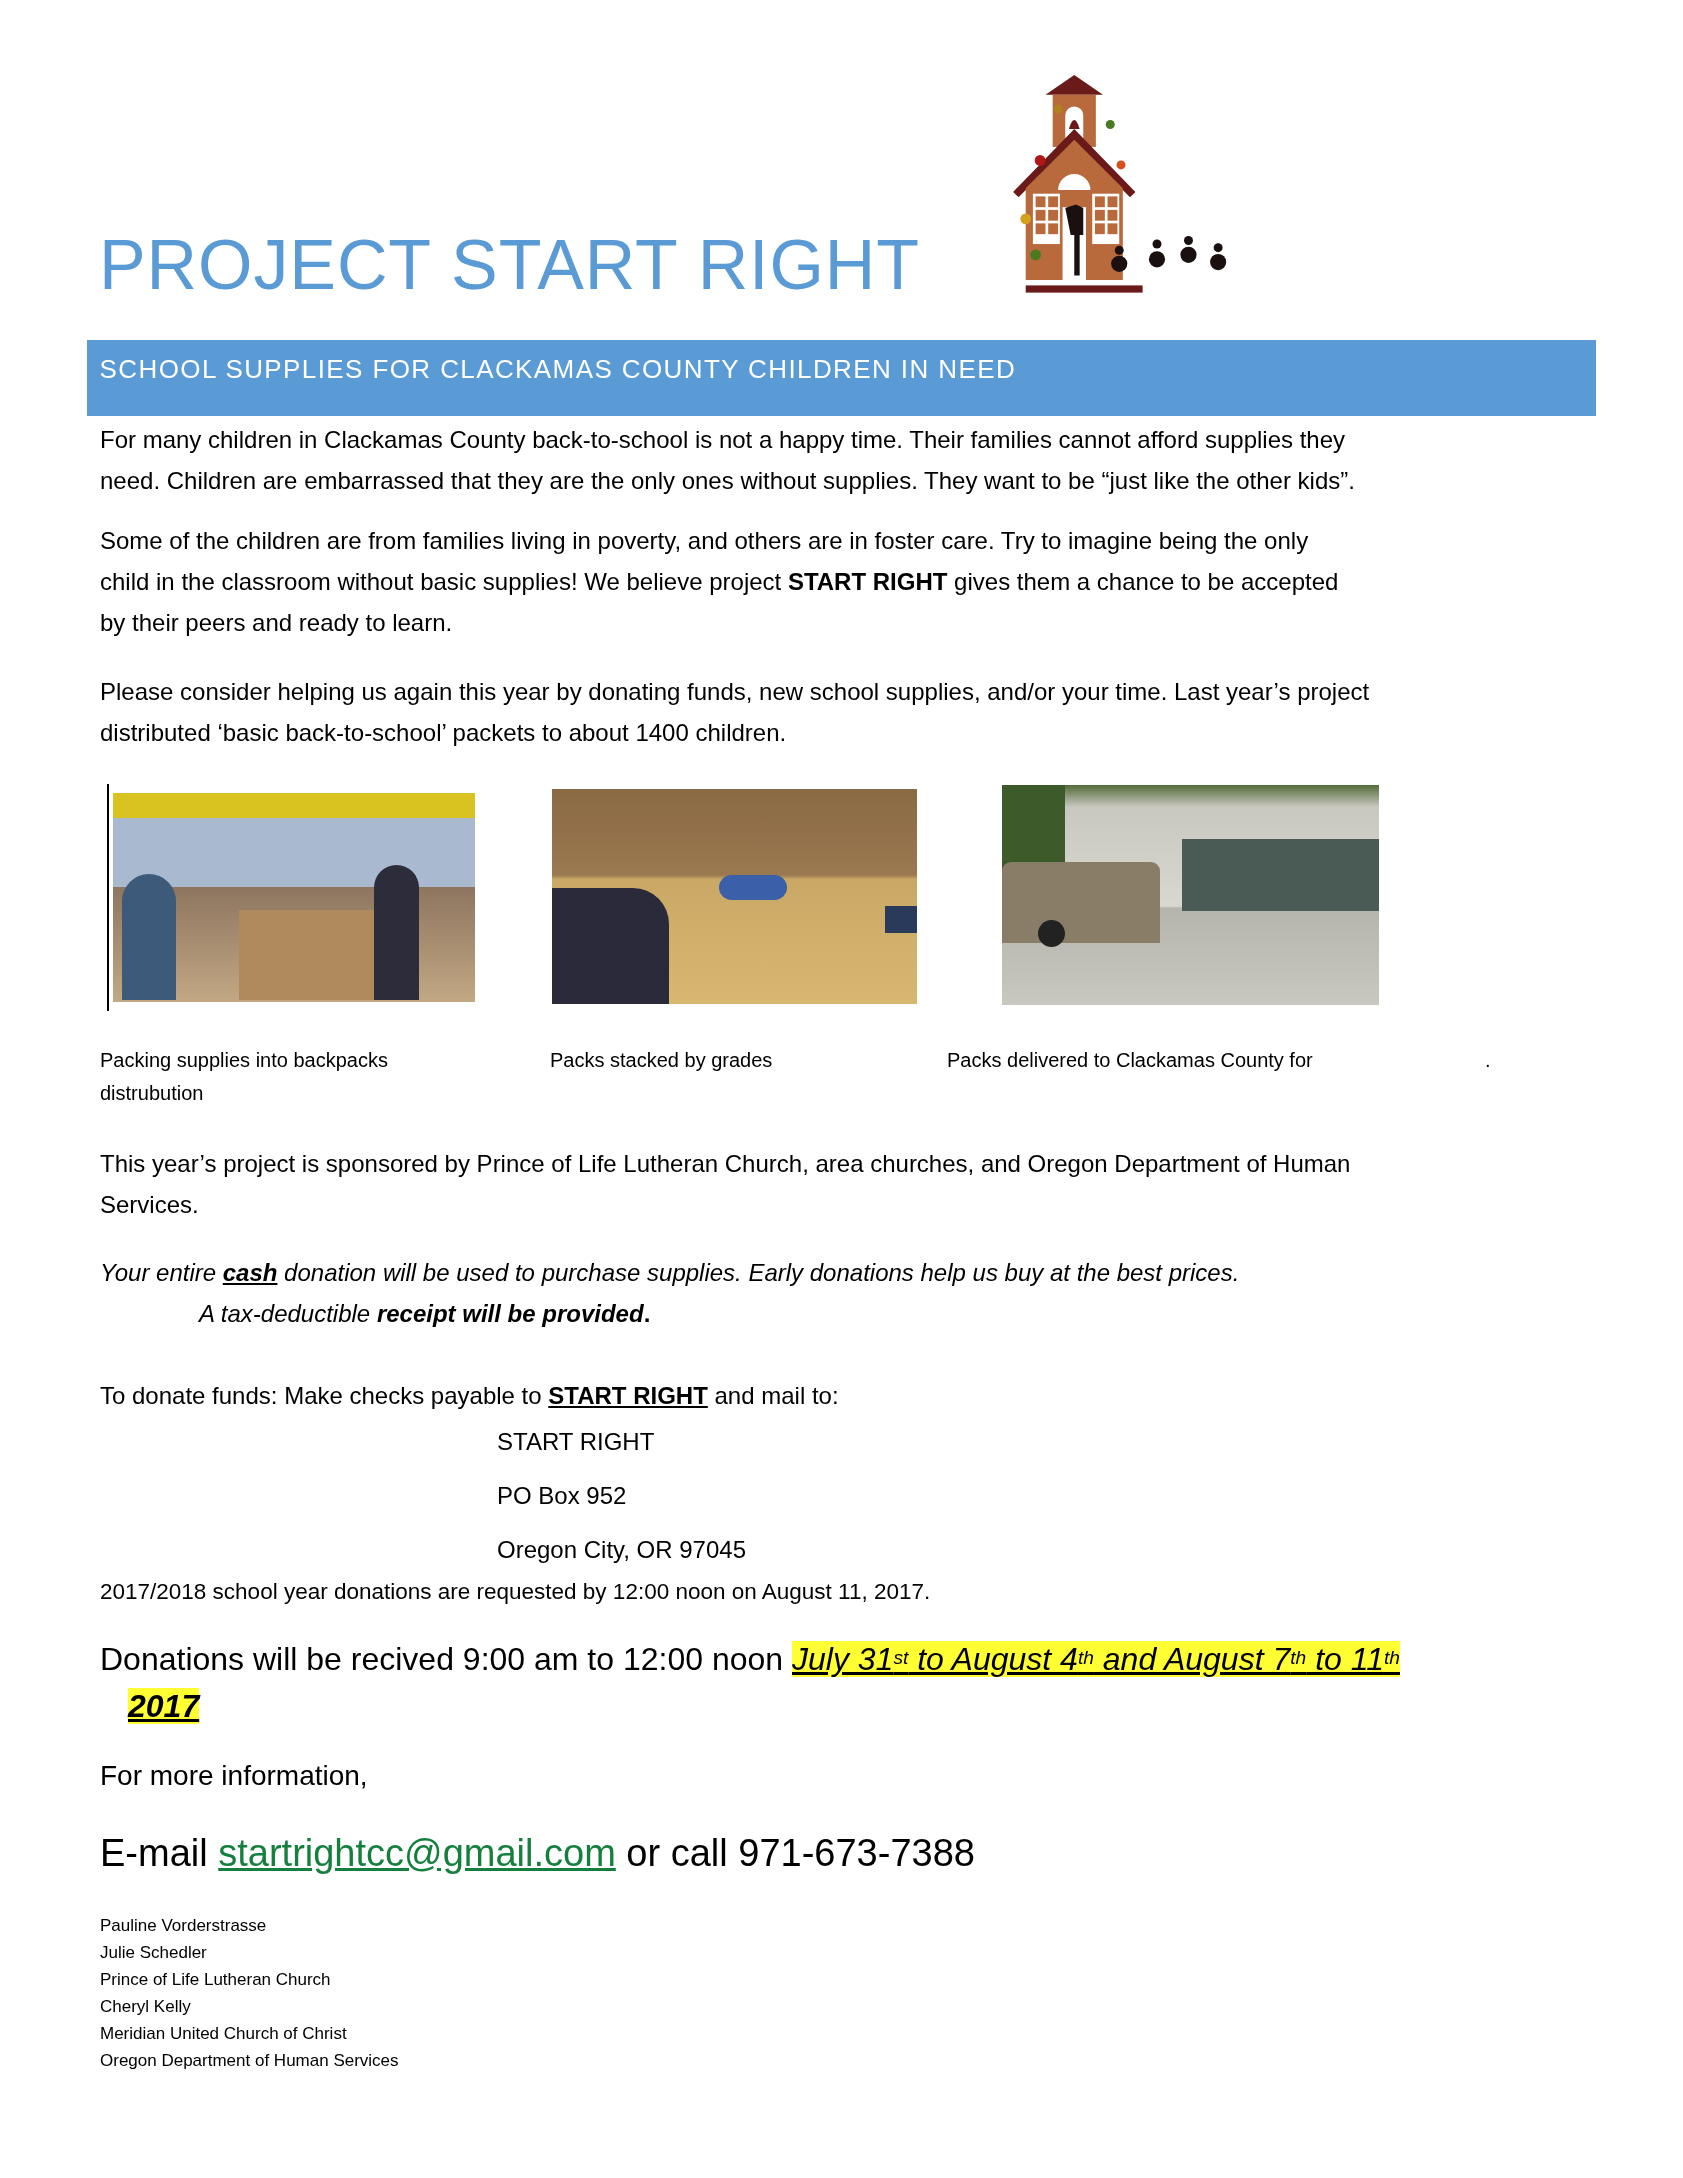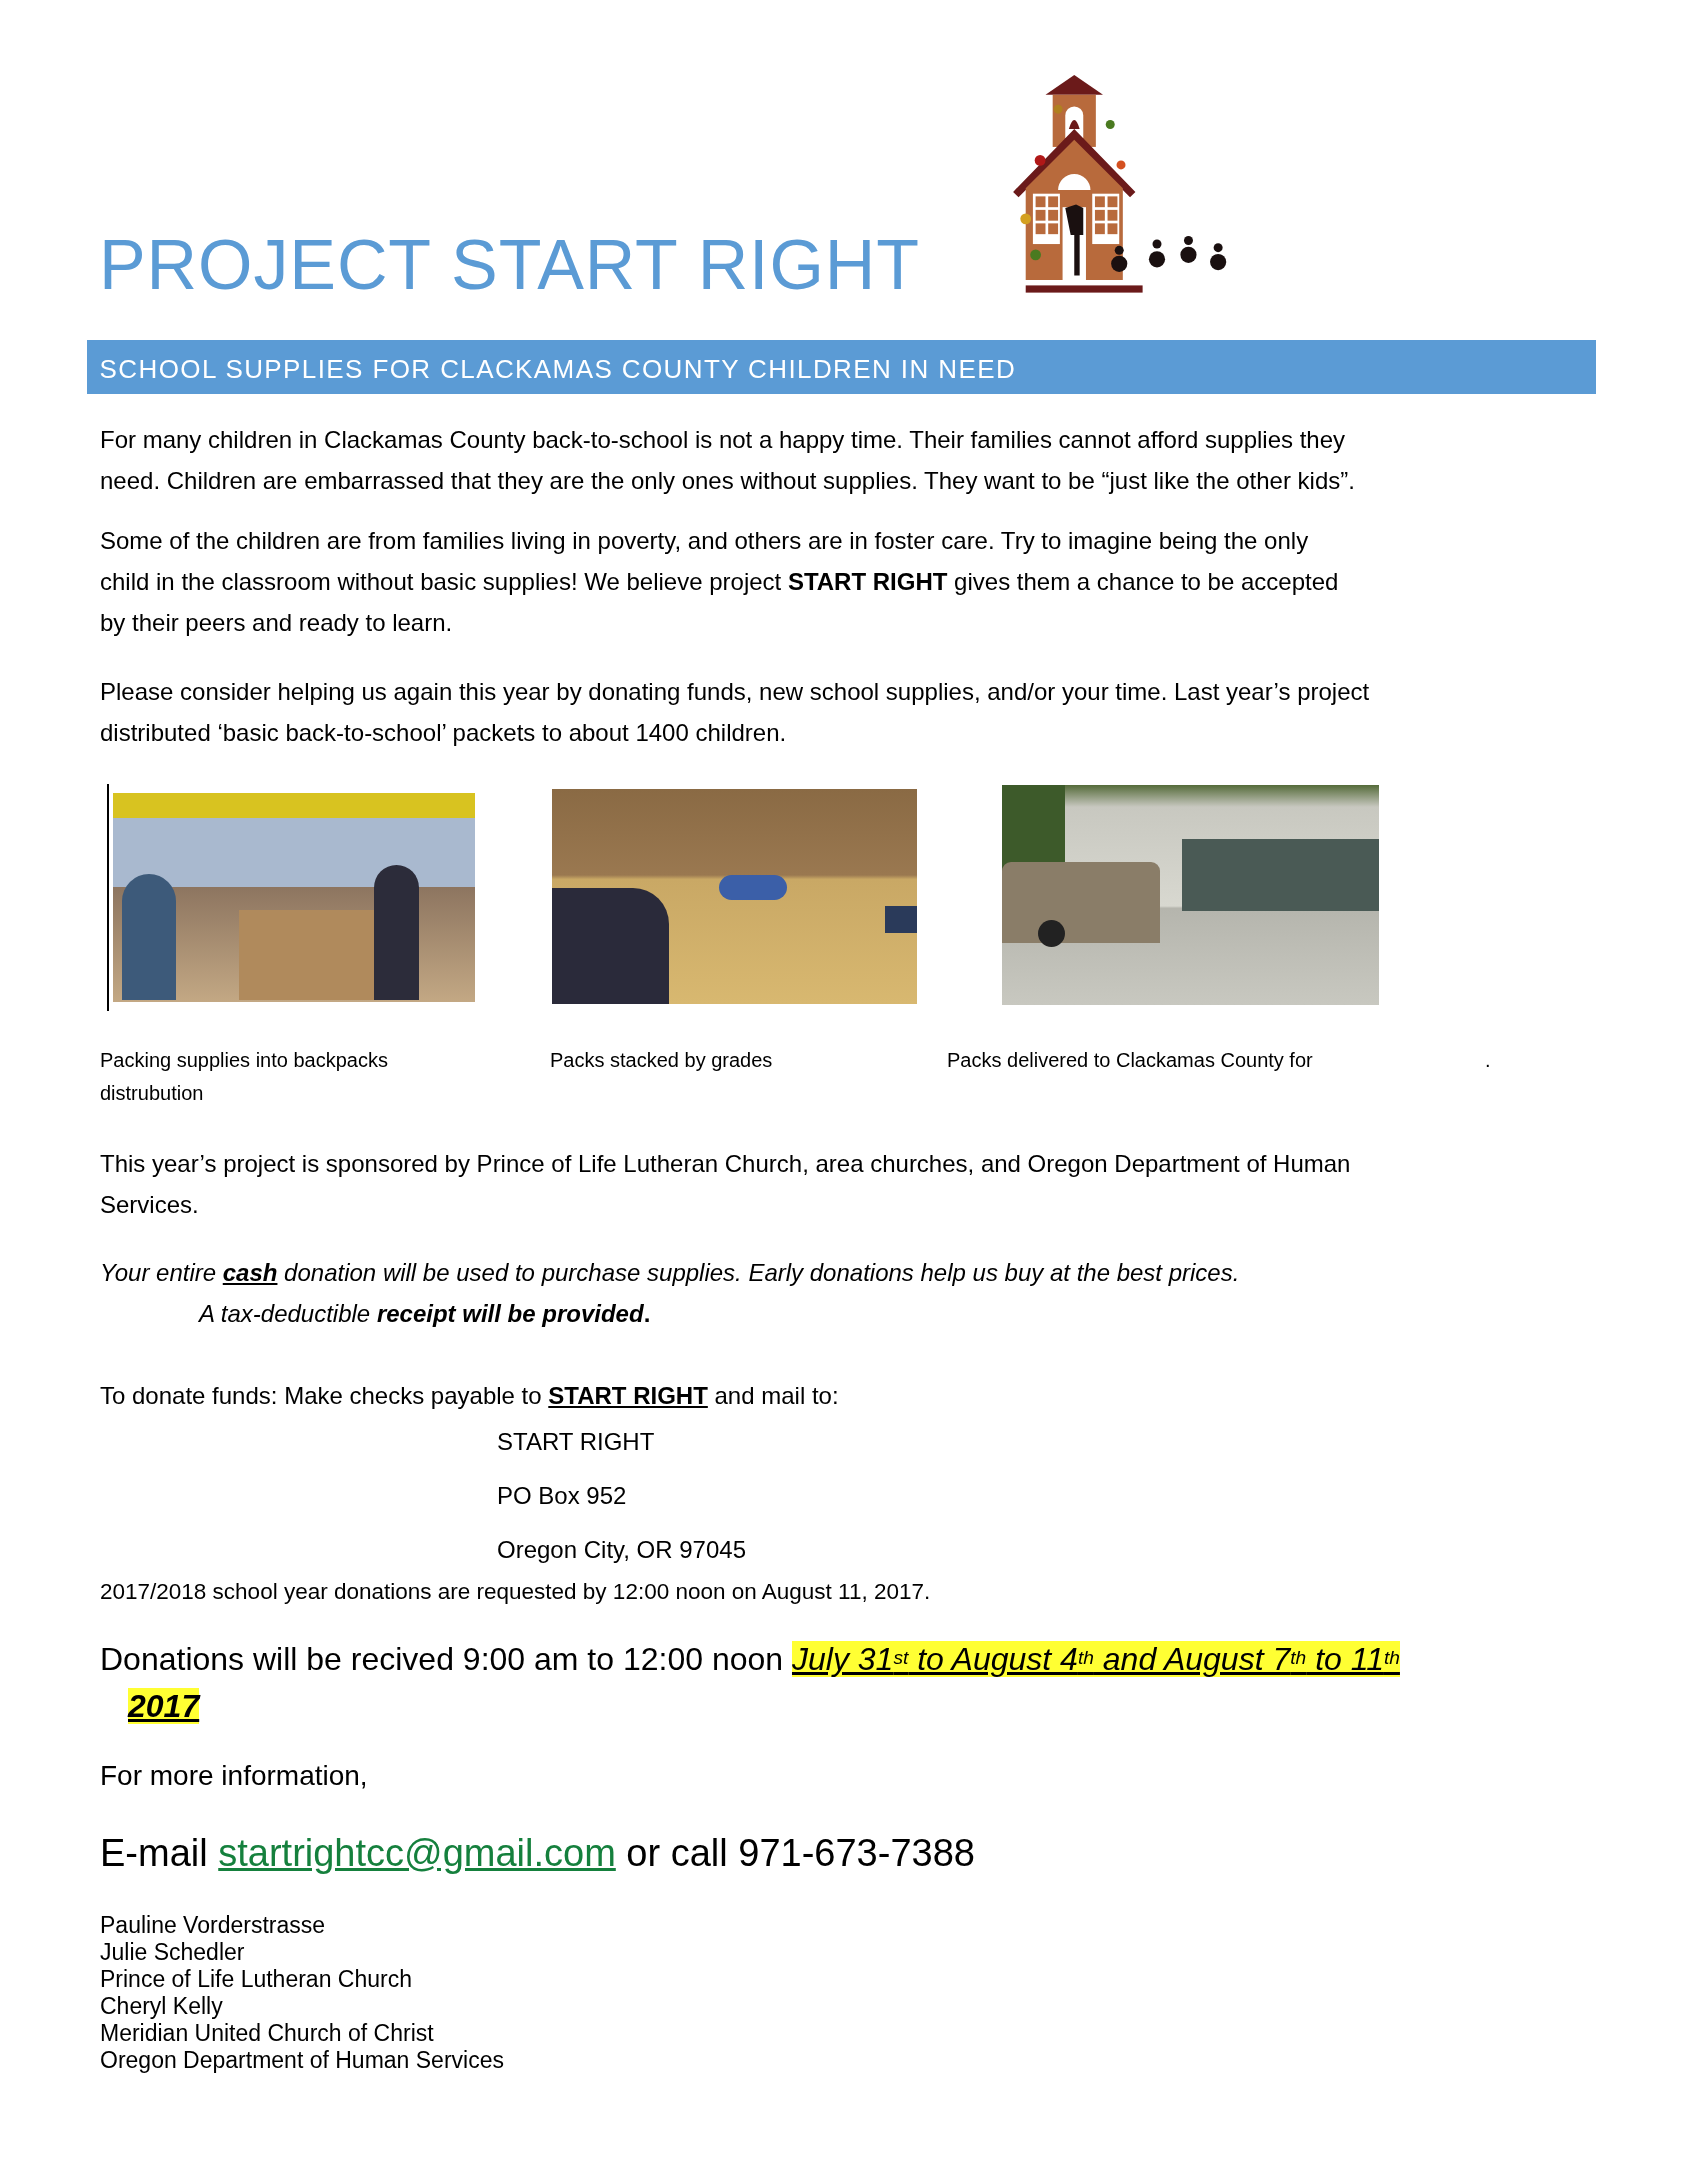--- a/index.html
+++ b/index.html
@@ -1,24 +1,24 @@
 <!DOCTYPE html>
 <html style="font-size:14.4px"><head>
 <meta charset="utf-8">
 <style>
   html,body{margin:0;padding:0;background:#fff;}
   body{width:1683px;height:2178px;position:relative;overflow:hidden;font-family:"Liberation Sans",sans-serif;color:#000;}
   .abs{position:absolute;white-space:nowrap;}
   .title{left:99px;top:230px;font-size:70px;color:#5b9bd5;letter-spacing:0.9px;font-weight:normal;line-height:1;}
-  .bar{left:87px;top:340px;width:1509px;height:54px;background:#5b9bd5;}
+  .bar{left:87px;top:340px;width:1509px;height:76px;background:#5b9bd5;}
   .bar span{position:absolute;left:12.6px;top:14.4px;font-size:26px;color:#fff;letter-spacing:1.4px;}
   .p{font-size:24px;line-height:41px;left:100px;width:1512px;}
   .caption{font-size:20px;line-height:33px;}
   .photo{position:absolute;overflow:hidden;}
-  .small{font-size:23px;line-height:27px;left:100px;}
+  .small{font-size:17px;line-height:27px;left:100px;}
   .hl{background:#ffff33;font-style:italic;text-decoration:underline;}
   sup{font-size:60%;vertical-align:top;position:relative;top:-1.8px;}
   a.link{color:#15803d;text-decoration:underline;}
 </style>
 </head>
 <body>
 
 <div class="abs title">PROJECT START RIGHT</div>
 
 <div class="abs" style="left:1013px;top:75px;width:270px;height:223px;">

